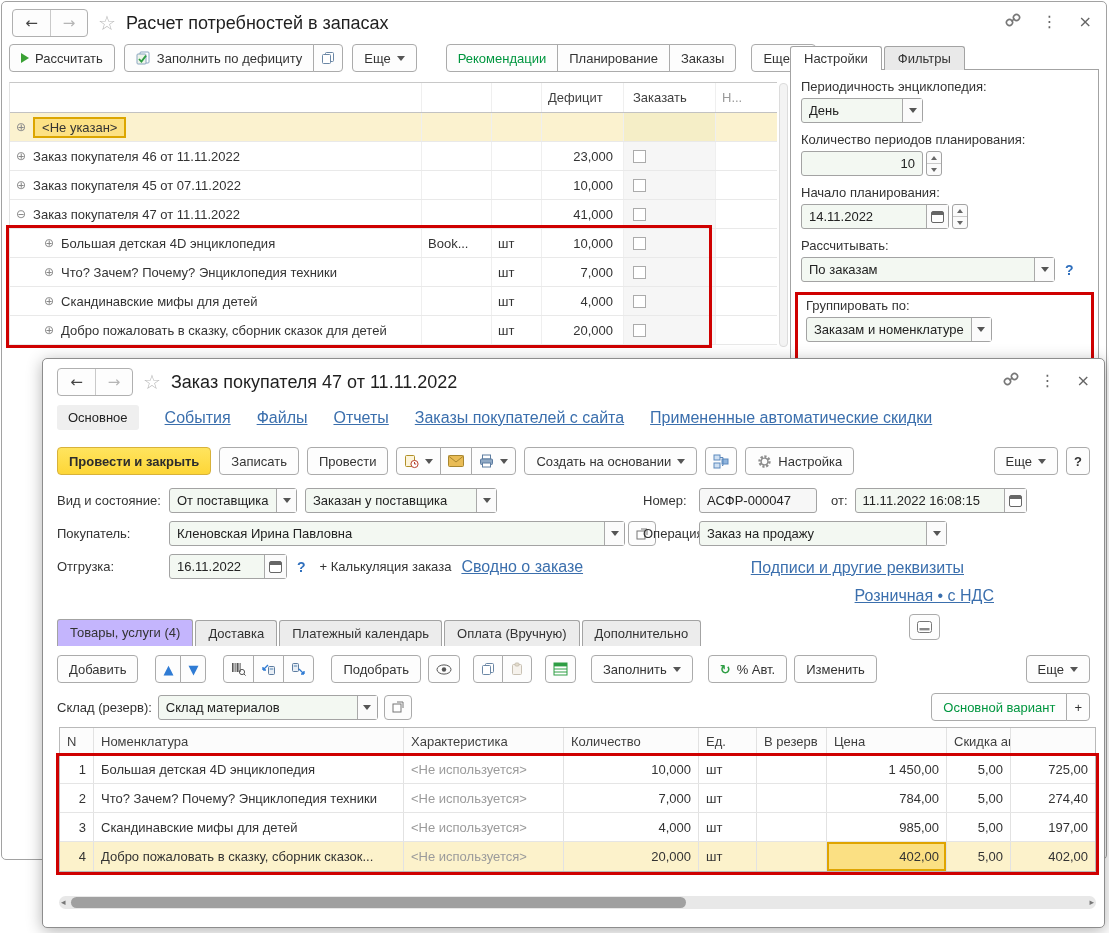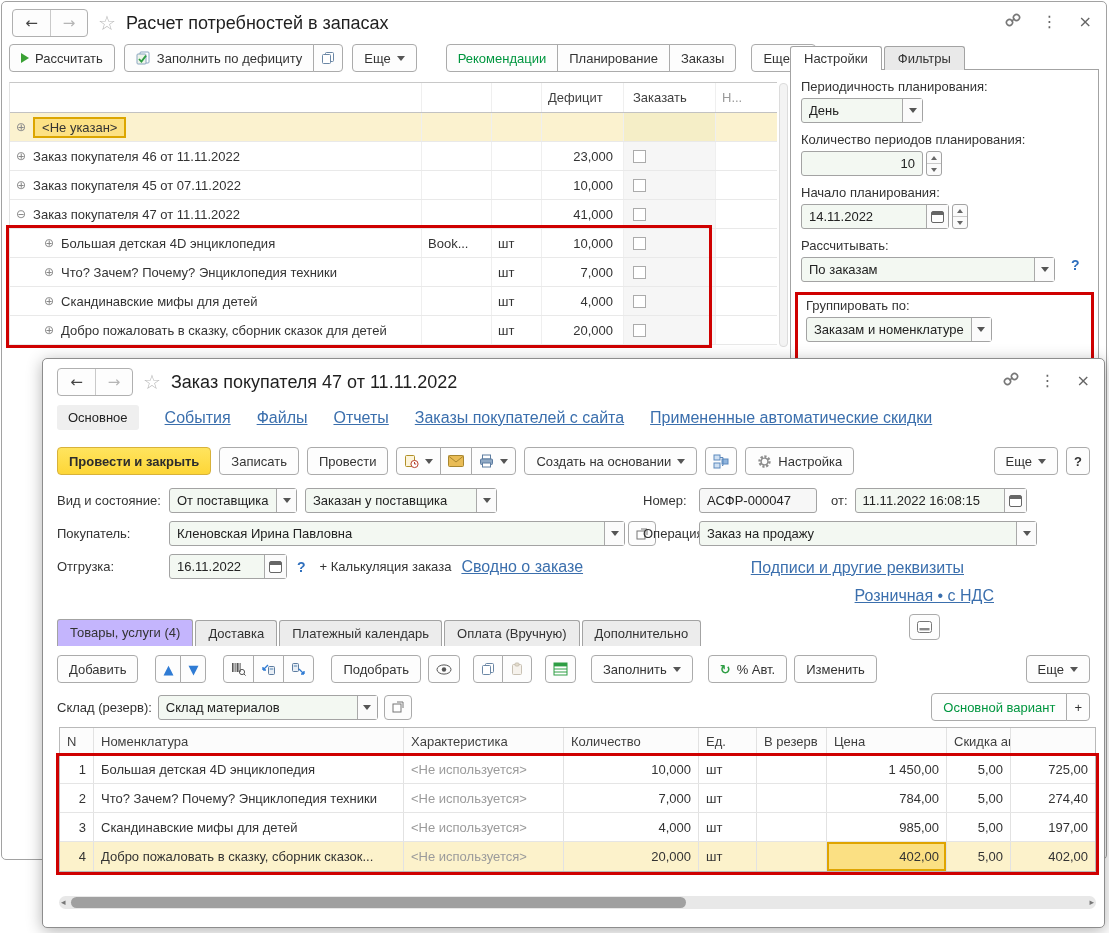--- a/index.html
+++ b/index.html
@@ -290,21 +290,21 @@
   </div>
   <div class="vscroll"></div>
   <div class="ann" style="left:4px;top:223px;width:706px;height:123px;"></div>
 
   <div id="rpanel">
     <div class="rtabs">
       <div class="rtab active">Настройки</div>
       <div class="rtab">Фильтры</div>
     </div>
     <div class="rbody">
-      <span class="lbl">Периодичность планирования:</span>
+      <span class="lbl">Периодичность энциклопедия:</span>
       <div class="combo" style="width:122px;">
         <span class="val">День</span>
         <span class="cdd">
             <span class="tri-dn"></span>
           </span>
       </div>
       <span class="lbl">Количество периодов планирования:</span>
       <div style="display:flex;align-items:center;">
         <div class="combo" style="width:122px;">
           <span class="val" style="justify-content:flex-end;width:100%;">10</span>
@@ -329,21 +329,21 @@
         <span class="spin">
             <i>
               <span class="tri-up-s"></span>
             </i>
             <i>
               <span class="tri-dn-s"></span>
             </i>
           </span>
       </div>
       <span class="lbl">Рассчитывать:</span>
-      <div style="display:flex;gap:16px;">
+      <div style="display:flex;align-items:center;gap:10px;">
         <div class="combo" style="width:254px;">
           <span class="val">По заказам</span>
           <span class="cdd">
               <span class="tri-dn"></span>
             </span>
         </div>
         <span class="qmark">?</span>
       </div>
       <div class="redgrp">
         <span class="lbl">Группировать по:</span>
@@ -482,21 +482,21 @@
       </div>
     <button class="btn sq" style="height:25px;margin-left:3px;">
       <svg class="icon-svg" width="12" height="12" viewBox="0 0 12 12">
           <rect x="1" y="3" width="8" height="8" fill="#fff" stroke="#777"></rect>
           <path d="M5 1 h6 v6" fill="none" stroke="#777"></path>
         </svg>
     </button>
   </div>
   <div class="frow" style="left:600px;top:162px;">
     <span class="lbl" style="width:56px;">Операция:</span>
-    <div class="combo" style="width:338px;">
+    <div class="combo" style="width:248px;">
         <span class="val">Заказ на продажу</span>
         <span class="cdd">
           <span class="tri-dn"></span>
         </span>
       </div>
   </div>
   <div class="frow" style="left:14px;top:195px;gap:10px;">
     <span class="lbl" style="width:102px;">Отгрузка:</span>
     <div class="combo" style="width:118px;">
         <span class="val">16.11.2022</span>

